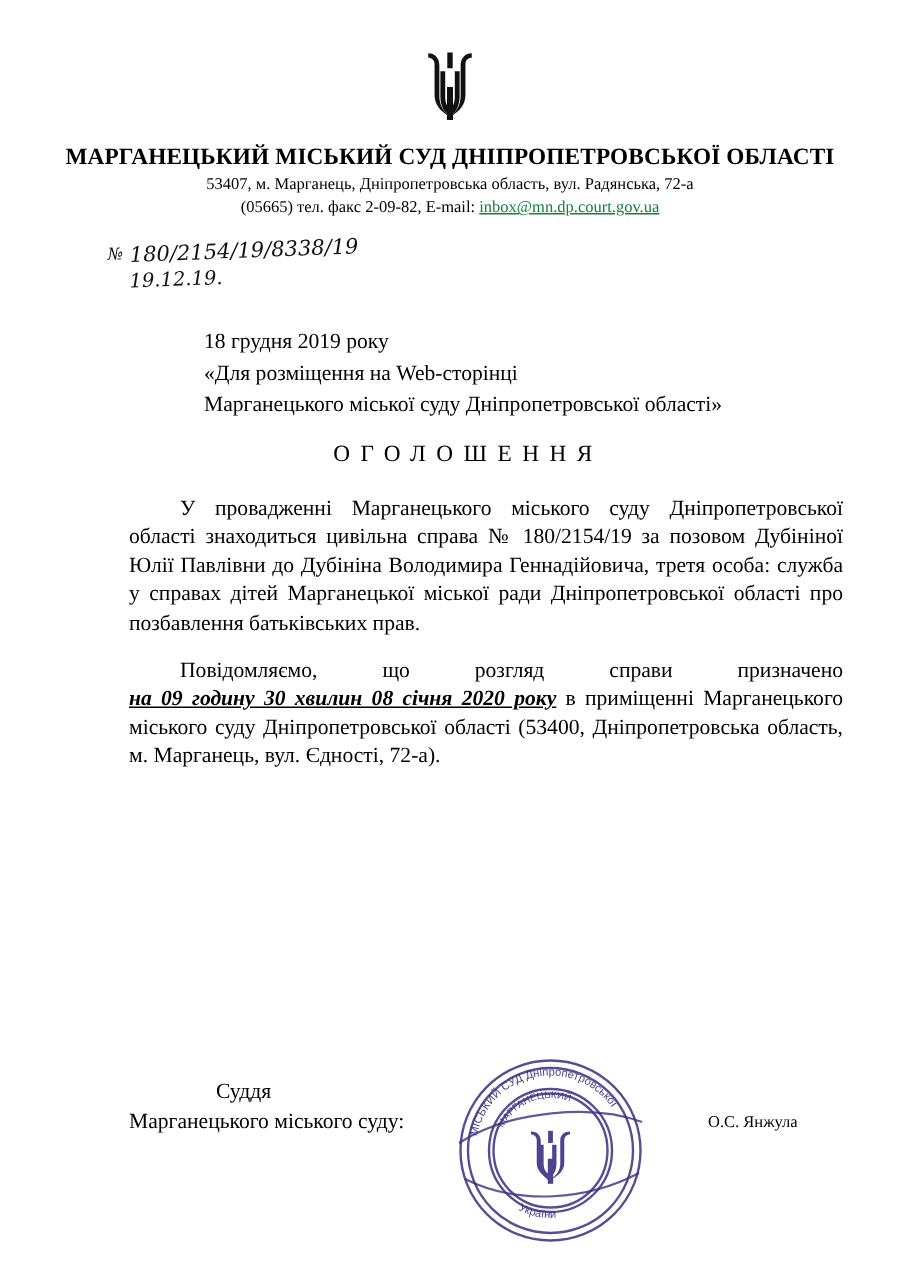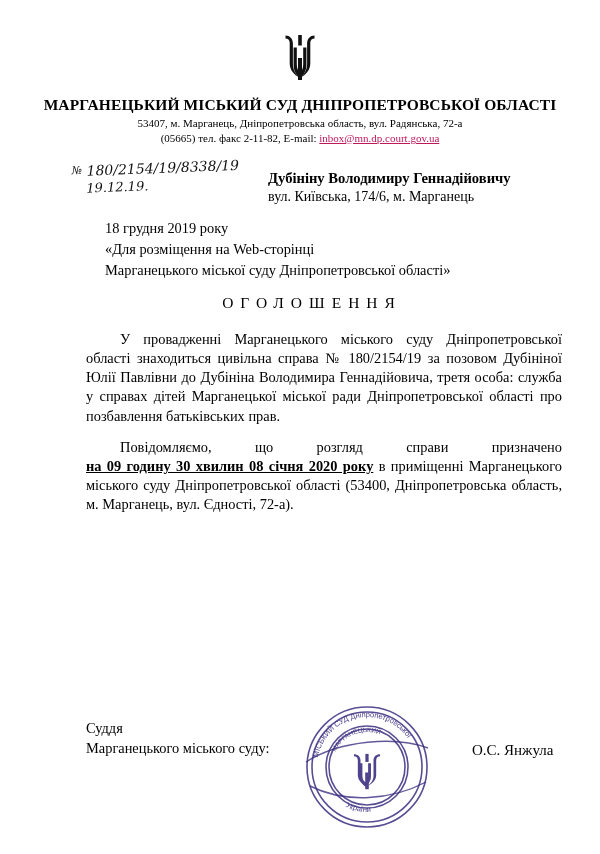--- a/index.html
+++ b/index.html
@@ -40,21 +40,21 @@
     letter-spacing: 0.1px;
     margin-top: 6px;
     white-space: nowrap;
   }
   .addr-line {
     text-align: center;
     font-size: 11px;
     margin-top: 3px;
   }
   .addr-line a, .mail {
-    color: #be185d;
+    color: #15803d;
     text-decoration: underline;
   }
 
   
   .handwriting {
     position: absolute;
     left: 72px;
     top: 160px;
     font-family: "DejaVu Serif", serif;
     font-style: italic;
@@ -86,21 +86,21 @@
     white-space: nowrap;
   }
   .addressee .place {
     font-size: 14px;
     margin-top: 2px;
   }
 
   
   .block-date {
     position: absolute;
-    left: 105px;
+    left: 136px;
     top: 218px;
     font-size: 14.4px;
     line-height: 1.45;
   }
 
   
   .doc-title {
     position: absolute;
     left: 0;
     right: 0;
@@ -137,39 +137,39 @@
   }
 
   
   .sign {
     position: absolute;
     left: 86px;
     top: 718px;
     font-size: 14.4px;
     line-height: 1.4;
   }
-  .sign .l1 { }
+  .sign .l1 { margin-left: 58px; }
   .sign-name {
     position: absolute;
     left: 472px;
     top: 742px;
-    font-size: 15px;
+    font-size: 11px;
   }
 
   
   .stamp {
     position: absolute;
     left: 300px;
     top: 700px;
     width: 134px;
     height: 134px;
   }
   .stamp svg { display: block; }
 
-  .nowrap { white-space: nowrap; }
+  .nowrap { white-space: nowrap; font-style: italic; }
 </style>
 </head>
 <body>
 
 <div class="page">
 
   <div class="emblem-wrap">
     <span class="emblem">
       <svg width="34" height="48" viewBox="0 0 34 48" aria-hidden="true">
         <g fill="#111111">
@@ -179,33 +179,29 @@
           <path d="M10.6 13.5 h3.2 v16.8 c0 4.2 1.2 6.6 3.2 8.4 2.0 -1.8 3.2 -4.2 3.2 -8.4 V13.5 h3.2 v17.2 c0 6.0 -2.6 10.2 -6.4 13.6 -3.8 -3.4 -6.4 -7.6 -6.4 -13.6 z"></path>
           <path d="M15.0 24 h4.0 v22 h-4.0 z"></path>
         </g>
       </svg>
     </span>
   </div>
 
   <div class="court-title">МАРГАНЕЦЬКИЙ МІСЬКИЙ СУД ДНІПРОПЕТРОВСЬКОЇ ОБЛАСТІ</div>
   <div class="addr-line">53407, м. Марганець, Дніпропетровська область, вул. Радянська, 72-а</div>
   <div class="addr-line">
-    <span>(05665) тел. факс 2-11-82, E-mail: </span><a class="mail" href="#">inbox@mn.dp.court.gov.ua</a>
+    <span>(05665) тел. факс 2-09-82, E-mail: </span><a class="mail" href="#">inbox@mn.dp.court.gov.ua</a>
   </div>
 
   <div class="handwriting">
     <span class="hw-prefix">№</span>
     <span>180/2154/19/8338/19</span>
     <span class="hw2">19.12.19.</span>
   </div>
 
-  <div class="addressee">
-    <div class="name">Дубініну Володимиру Геннадійовичу</div>
-    <div class="place">вул. Київська, 174/6, м. Марганець</div>
-  </div>
 
   <div class="block-date">
     <div>18 грудня  2019 року</div>
     <div>«Для розміщення на Web-сторінці</div>
     <div>Марганецького міської суду Дніпропетровської області»</div>
   </div>
 
   <div class="doc-title">ОГОЛОШЕННЯ</div>
 
   <div class="body" id="body-container">

